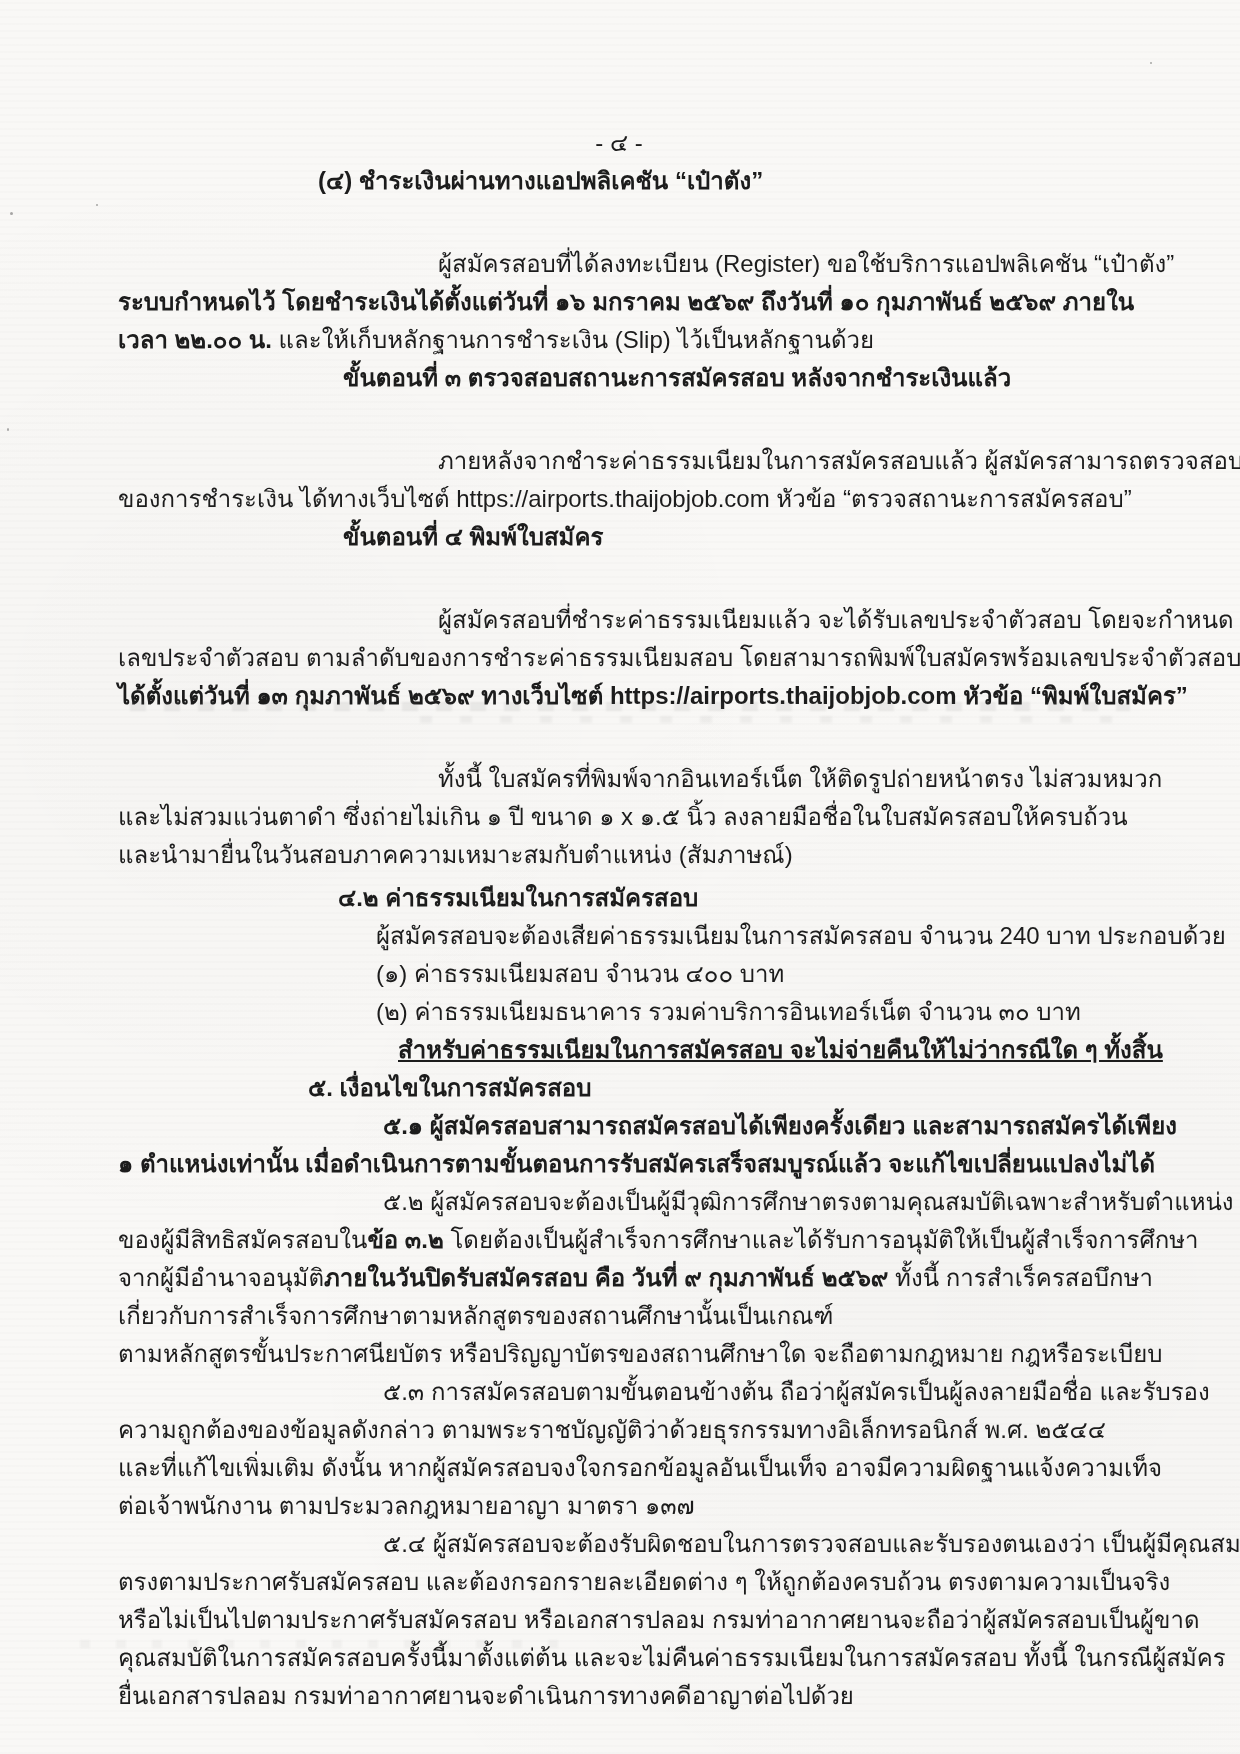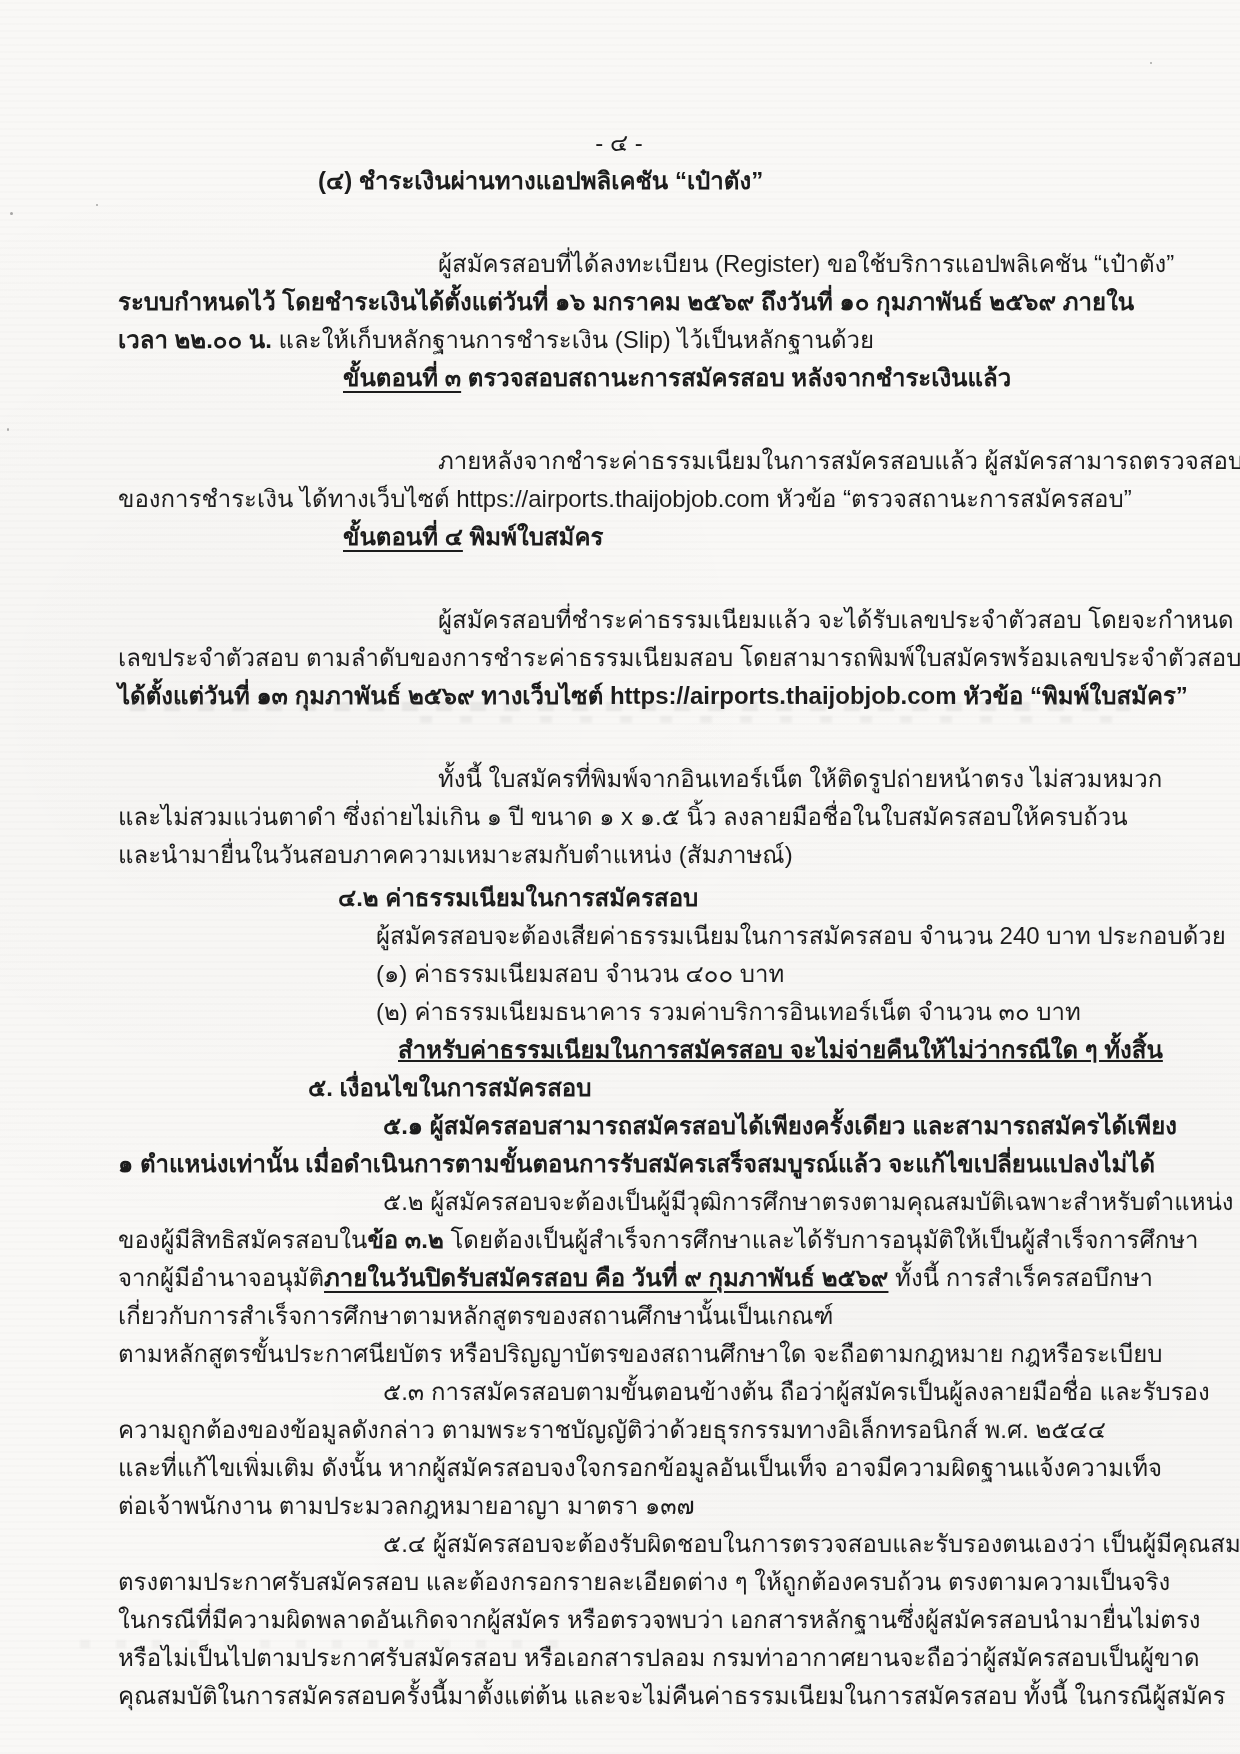--- a/index.html
+++ b/index.html
@@ -18,21 +18,21 @@
   .doc{
     position:absolute;
     left:118px;top:124px;width:1002px;
   }
   .line{
     height:38px;line-height:38px;
     font-size:24px;
     white-space:nowrap;
   }
   .line .b{font-weight:bold;}
-  .line .u{text-decoration:underline;text-underline-offset:5px;text-decoration-thickness:2px;margin-top:44px;}
+  .line .u{text-underline-offset:5px;text-decoration-thickness:2px;margin-top:44px;}
   .center{text-align:center;}
   .right{text-align:left;}
   .i-clause{padding-left:200px;}
   .i-step{padding-left:225px;}
   .i-par{padding-left:320px;margin-top:45px;}
   .i-42{padding-left:220px;}
   .i-sub{padding-left:258px;}
   .i-for{padding-left:280px;text-decoration:underline;}
   .i-5{padding-left:190px;}
   .i-51{padding-left:265px;}
@@ -86,23 +86,23 @@
       <div class="line"><span>ของผู้มีสิทธิสมัครสอบใน</span><span class="b">ข้อ ๓.๒</span><span> โดยต้องเป็นผู้สำเร็จการศึกษาและได้รับการอนุมัติให้เป็นผู้สำเร็จการศึกษา</span></div>
       <div class="line"><span>จากผู้มีอำนาจอนุมัติ</span><span class="b u">ภายในวันปิดรับสมัครสอบ คือ วันที่ ๙ กุมภาพันธ์ ๒๕๖๙</span><span> ทั้งนี้ การสำเร็ครสอบึกษา</span></div>
       <div class="line"><span>เกี่ยวกับการสำเร็จการศึกษาตามหลักสูตรของสถานศึกษานั้นเป็นเกณฑ์</span></div>
       <div class="line"><span>ตามหลักสูตรขั้นประกาศนียบัตร หรือปริญญาบัตรของสถานศึกษาใด จะถือตามกฎหมาย กฎหรือระเบียบ</span></div>
       <div class="line i-51"><span>๕.๓ การสมัครสอบตามขั้นตอนข้างต้น ถือว่าผู้สมัครเป็นผู้ลงลายมือชื่อ และรับรอง</span></div>
       <div class="line"><span>ความถูกต้องของข้อมูลดังกล่าว ตามพระราชบัญญัติว่าด้วยธุรกรรมทางอิเล็กทรอนิกส์ พ.ศ. ๒๕๔๔</span></div>
       <div class="line"><span>และที่แก้ไขเพิ่มเติม ดังนั้น หากผู้สมัครสอบจงใจกรอกข้อมูลอันเป็นเท็จ อาจมีความผิดฐานแจ้งความเท็จ</span></div>
       <div class="line"><span>ต่อเจ้าพนักงาน ตามประมวลกฎหมายอาญา มาตรา ๑๓๗</span></div>
       <div class="line i-51"><span>๕.๔ ผู้สมัครสอบจะต้องรับผิดชอบในการตรวจสอบและรับรองตนเองว่า เป็นผู้มีคุณสมบัติ</span></div>
       <div class="line"><span>ตรงตามประกาศรับสมัครสอบ และต้องกรอกรายละเอียดต่าง ๆ ให้ถูกต้องครบถ้วน ตรงตามความเป็นจริง</span></div>
-      <div class="line"><span>ในกรณีที่มีความผิดพลาดอันเกิดจากผู้สมัคร หรือตรวจพบว่า เอกสารหลักฐานซึ่งผู้สมัครสอบนำมายื่นไม่ตรง</span></div>
       <div class="line"><span>หรือไม่เป็นไปตามประกาศรับสมัครสอบ หรือเอกสารปลอม กรมท่าอากาศยานจะถือว่าผู้สมัครสอบเป็นผู้ขาด</span></div>
       <div class="line"><span>คุณสมบัติในการสมัครสอบครั้งนี้มาตั้งแต่ต้น และจะไม่คืนค่าธรรมเนียมในการสมัครสอบ ทั้งนี้ ในกรณีผู้สมัคร</span></div>
+      <div class="line"><span>ยื่นเอกสารปลอม กรมท่าอากาศยานจะดำเนินการทางคดีอาญาต่อไปด้วย</span></div>
       <div class="line right gap-xl"><span>ในกรณี...</span></div>
     </div>
   <div class="artifact streak1"></div>
   <div class="artifact streak2"></div>
   <div class="artifact streak3"></div>
   <div class="artifact speck sp1"></div>
   <div class="artifact speck sp2"></div>
   <div class="artifact speck sp3"></div>
   <div class="artifact speck sp4"></div>
 </div>

